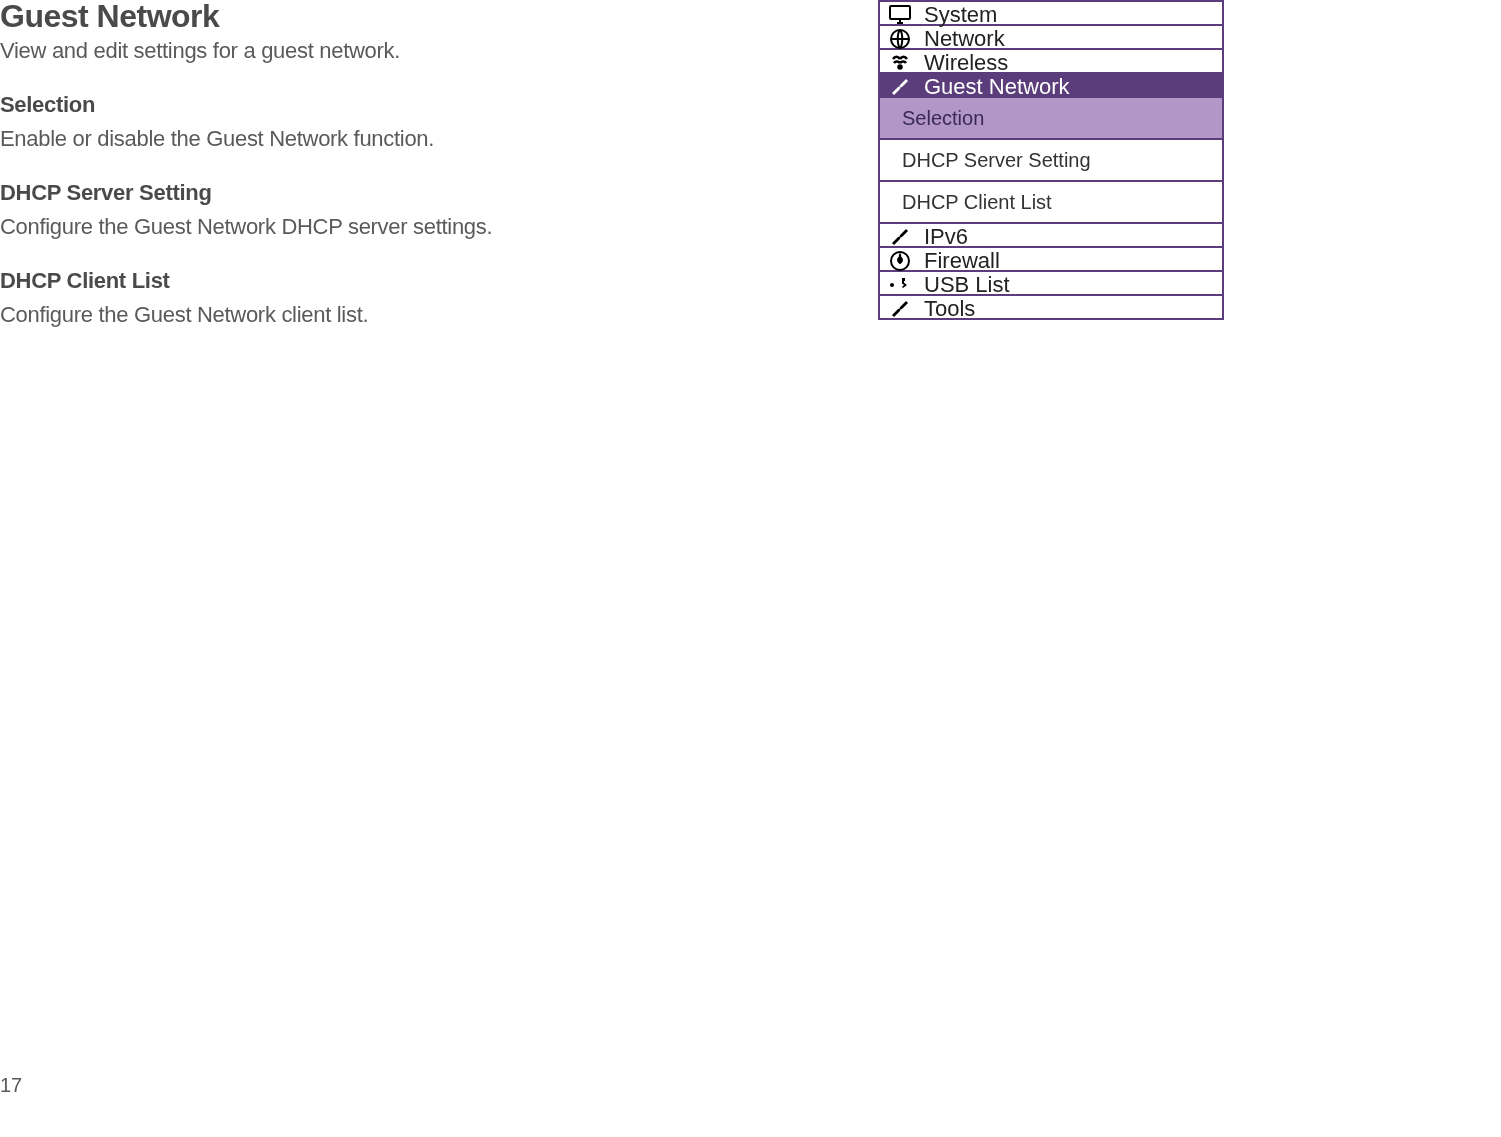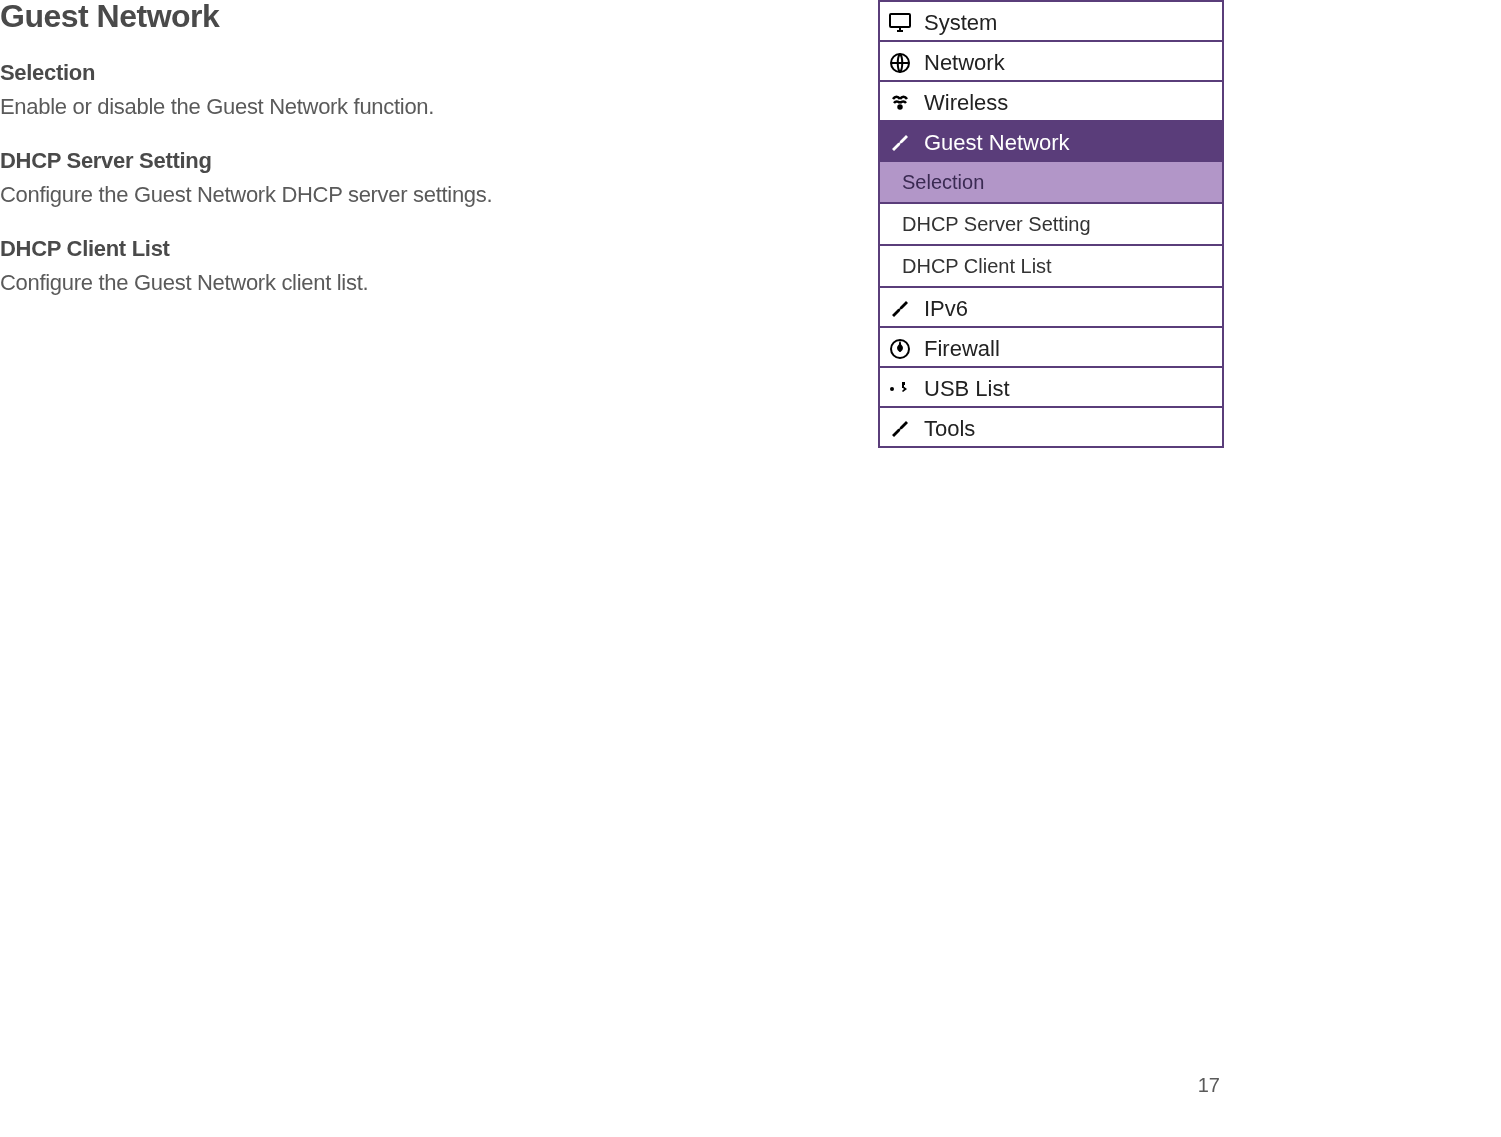--- a/index.html
+++ b/index.html
@@ -57,21 +57,21 @@
       position: absolute;
       left: 878px;
       top: 0;
       width: 346px;
       border: 2px solid #5a3d7a;
       border-bottom: none;
     }
     .nav-item {
       display: flex;
       align-items: center;
-      height: 40px;
+      height: 24px;
       border-bottom: 2px solid #5a3d7a;
       background: #fff;
       padding: 4px 6px 0 4px;
       font-size: 22px;
       color: #222;
       cursor: pointer;
     }
     .nav-item.active {
       background: #5a3d7a;
       color: #fff;
@@ -100,32 +100,33 @@
     }
     .nav-sub.selected {
       background: #b296c8;
       color: #3a2a52;
     }
     .page-number {
       position: absolute;
       left: 0;
       width: 1220px;
       bottom: 40px;
-      text-align: right;
+      text-align: left;
       font-size: 20px;
       color: #5a5a5a;
       font-family: "Arial Narrow", Arial, sans-serif;
       font-stretch: condensed;
     }
   </style>
 </head>
 <body>
 
 <div class="content">
   <h1 class="page-title">Guest Network</h1>
+  <p class="page-desc">View and edit settings for a guest network.</p>
 
   <div class="section">
     <div class="section-title">Selection</div>
     <div class="section-desc">Enable or disable the Guest Network function.</div>
   </div>
 
   <div class="section">
     <div class="section-title">DHCP Server Setting</div>
     <div class="section-desc">Configure the Guest Network DHCP server settings.</div>
   </div>

